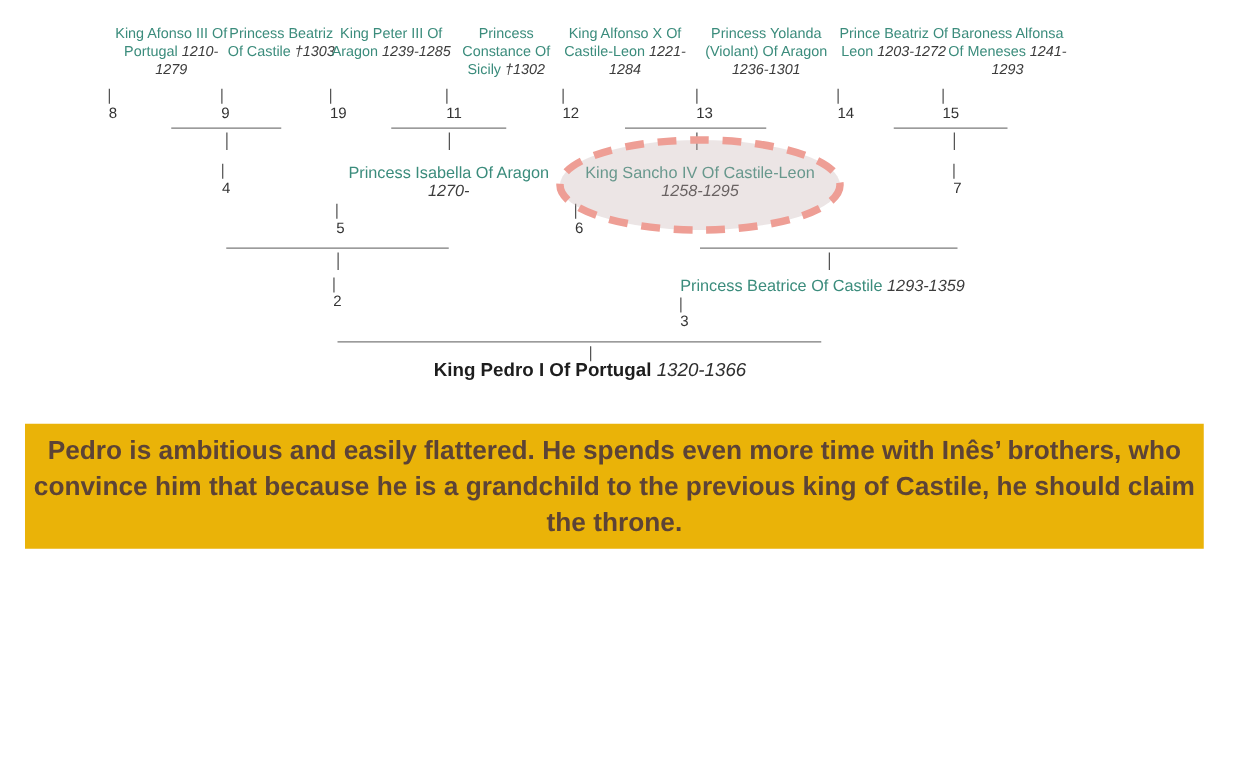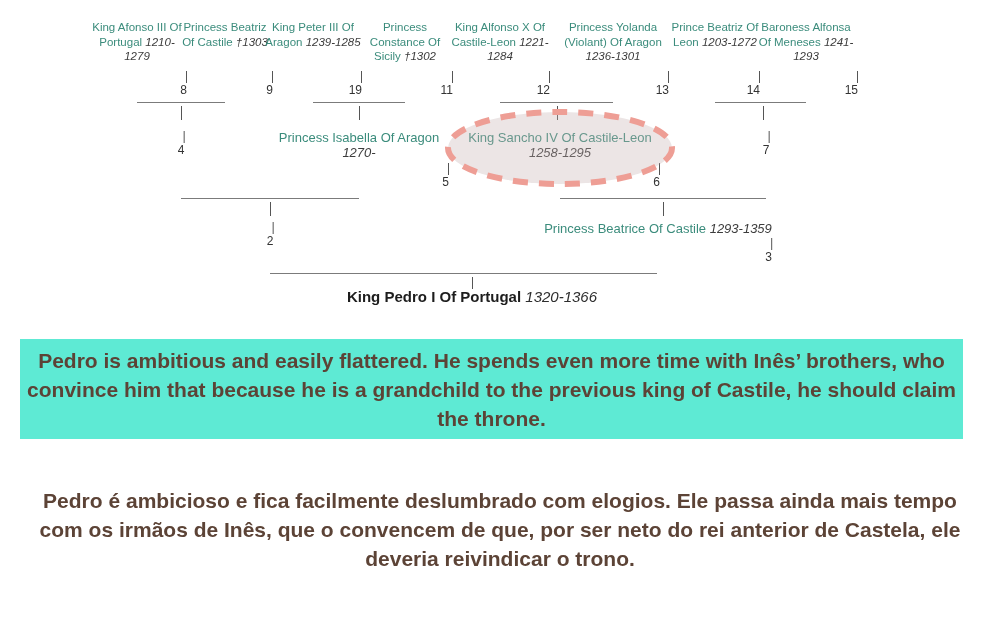--- a/index.html
+++ b/index.html
@@ -1,20 +1,20 @@
 <!DOCTYPE html>
 <html><head>
 <meta charset="utf-8">
 <style>
   html,body{margin:0;padding:0;background:#fff;}
   #page{position:relative;width:1000px;height:625px;background:#ffffff;overflow:hidden;
         font-family:"Liberation Sans", sans-serif;}
 
   
-  .cell{position:absolute;display:flex;flex-direction:column;align-items:flex-end;
+  .cell{position:absolute;display:flex;flex-direction:column;align-items:flex-start;
         text-align:center;transform:translateX(-50%);}
   .nm{color:#3B8C7C;}
   .dt{color:#3c3c3c;font-style:italic;}
   .num{color:#333;font-size:12px;line-height:13px;}
   .vbar{width:1px;height:12px;background:#555;margin:1px 0 1px 0;}
 
   .anc{top:20px;font-size:11.5px;line-height:14.5px;}
   .anc .txt{height:50px;}
   .g2{top:130px;font-size:13px;line-height:15px;}
   .g2 .txt{height:32px;}
@@ -27,21 +27,21 @@
   .root .dt{color:#2e2e2e;}
 
   .hline{position:absolute;height:1px;background:#7b7b7b;}
   .tick{position:absolute;width:1px;background:#555;}
 
   #highlight-svg{position:absolute;left:443px;top:108px;pointer-events:none;z-index:3;}
 
   
   .caption{position:absolute;text-align:center;font-weight:bold;
            font-size:21px;line-height:29px;color:#5C4336;box-sizing:border-box;}
-  .caption-en{left:20px;top:339px;width:943px;height:100px;background:#5eead4;
+  .caption-en{left:20px;top:339px;width:943px;height:100px;background:#eab308;
               padding:7px 3px;}
   .caption-pt{left:28px;top:484px;width:944px;padding:2px 0;}
 </style>
 </head>
 <body>
 
 <div id="page">
 
   <div class="cell anc" style="left:137px">
     <div class="txt" style="width:100px">
@@ -168,15 +168,14 @@
   <div class="tick" style="left:472px;top:277px;height:12px"></div>
 
   <div class="cell root" style="left:472px">
     <div class="txt">
       <span class="nm">King Pedro I Of Portugal</span>
       <i class="dt">1320-1366</i>
     </div>
   </div>
 
   <div class="caption caption-en">Pedro is ambitious and easily flattered. He spends even more time with Inês’ brothers, who convince him that because he is a grandchild to the previous king of Castile, he should claim the throne.</div>
-  <div class="caption caption-pt">Pedro é ambicioso e fica facilmente deslumbrado com elogios. Ele passa ainda mais tempo com os irmãos de Inês, que o convencem de que, por ser neto do rei anterior de Castela, ele deveria reivindicar o trono.</div>
 
 </div>
 
 </body></html>

